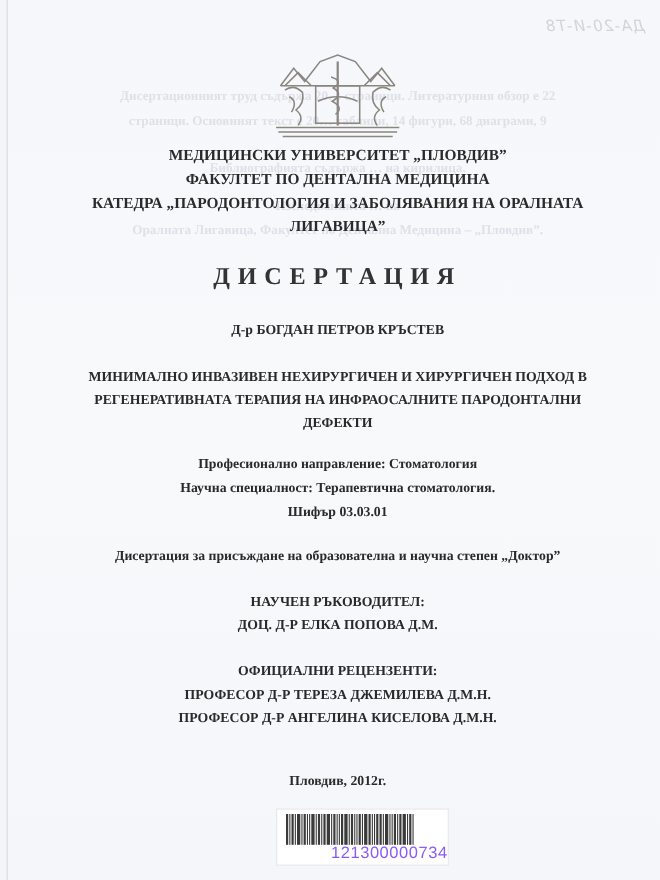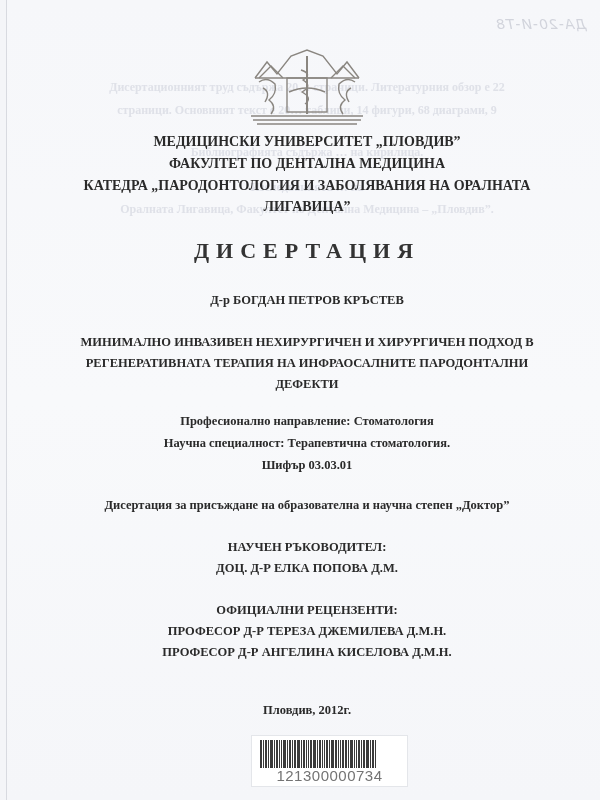--- a/index.html
+++ b/index.html
@@ -35,22 +35,22 @@
   .inst { font-size: 14px; }
   .title { font-size: 22px; letter-spacing: 7px; color: #333; }
   .body12 { font-size: 12.5px; }
   .barcode-label {
     position: absolute; left: 244px; top: 735px; width: 155px; height: 50px;
     background: #ffffff; border: 1px solid #e4e6ea;
   }
   .bars { position: absolute; left: 8px; top: 4px; width: 138px; height: 28px; display: flex; align-items: stretch; }
   .bars span { display: block; height: 100%; background: #3a3a3a; margin-right: 1px; }
   .bar-number {
-    position: absolute; left: 0; top: 31px; width: 155px; text-align: center;
-    font-family: "Liberation Sans", sans-serif; font-size: 15px; color: #737373; letter-spacing: 0.5px;
+    position: absolute; left: 0; top: 31px; width: 155px; text-align: right;
+    font-family: "Liberation Sans", sans-serif; font-size: 15px; color: #8b5cf6; letter-spacing: 0.5px;
   }
 </style>
 </head>
 <body>
 
 <div class="page">
 
   <div class="handwritten">ДА-20-И-Т8</div>
 
   <div class="bleed" style="top:80px;">Дисертационният труд съдържа 20… страници. Литературния обзор е 22</div>

